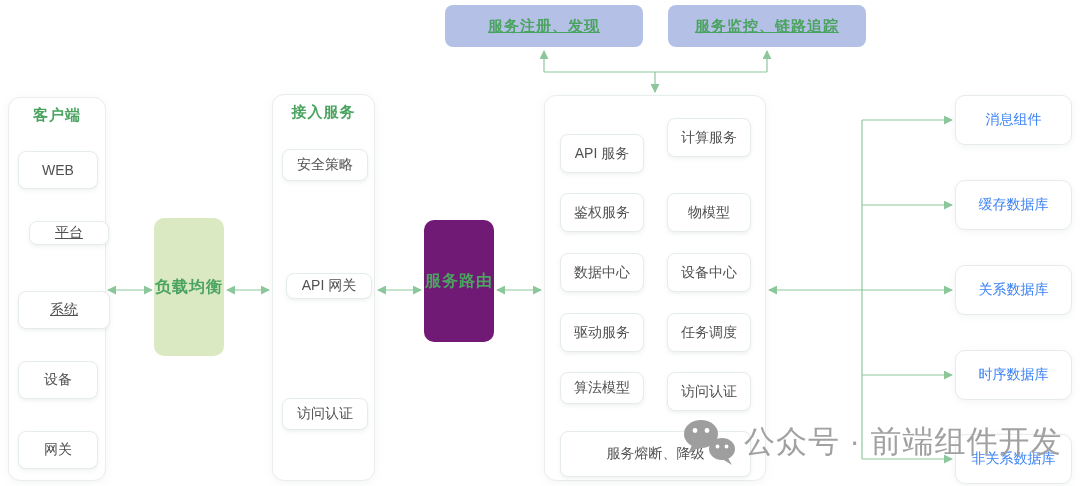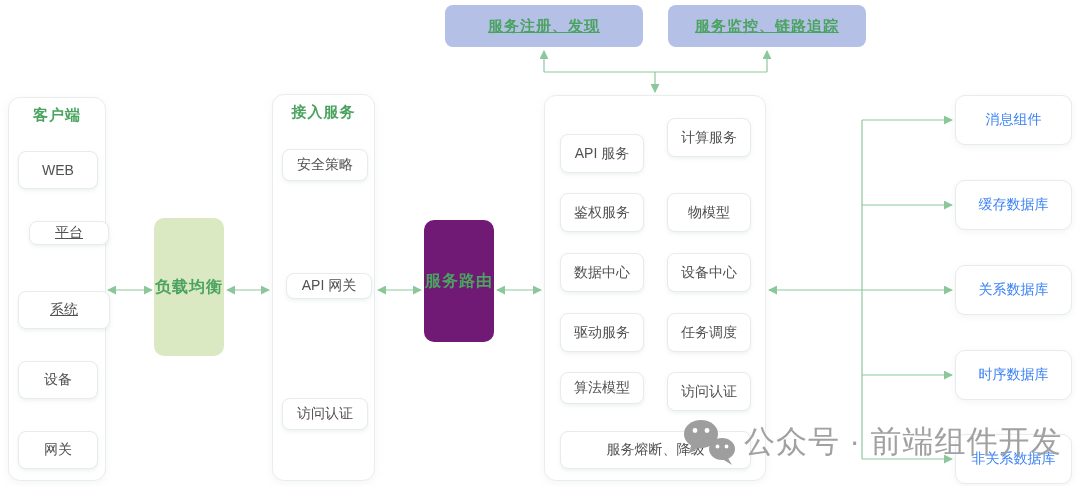--- a/index.html
+++ b/index.html
@@ -158,21 +158,21 @@
     <div class="item" style="left:15px;top:38px;width:84px;height:39px;">API 服务</div>
     <div class="item" style="left:122px;top:22px;width:84px;height:39px;">计算服务</div>
     <div class="item" style="left:15px;top:97px;width:84px;height:39px;font-family:Liberation Serif, serif;">鉴权服务</div>
     <div class="item" style="left:122px;top:97px;width:84px;height:39px;">物模型</div>
     <div class="item" style="left:15px;top:157px;width:84px;height:39px;">数据中心</div>
     <div class="item" style="left:122px;top:157px;width:84px;height:39px;">设备中心</div>
     <div class="item" style="left:15px;top:217px;width:84px;height:39px;">驱动服务</div>
     <div class="item" style="left:122px;top:217px;width:84px;height:39px;">任务调度</div>
     <div class="item" style="left:15px;top:276px;width:84px;height:32px;">算法模型</div>
     <div class="item" style="left:122px;top:276px;width:84px;height:39px;">访问认证</div>
-    <div class="item" style="left:15px;top:335px;width:191px;height:38px;">服务熔断、降级</div>
+    <div class="item" style="left:15px;top:335px;width:191px;height:46px;">服务熔断、降级</div>
   </div>
 
   <div class="rbox" style="top:95px;">消息组件</div>
   <div class="rbox" style="top:180px;">缓存数据库</div>
   <div class="rbox" style="top:265px;">关系数据库</div>
   <div class="rbox" style="top:350px;">时序数据库</div>
   <div class="rbox" style="top:434px;">非关系数据库</div>
 
   <div class="watermark">
     <svg width="54" height="48" viewBox="0 0 54 48">

